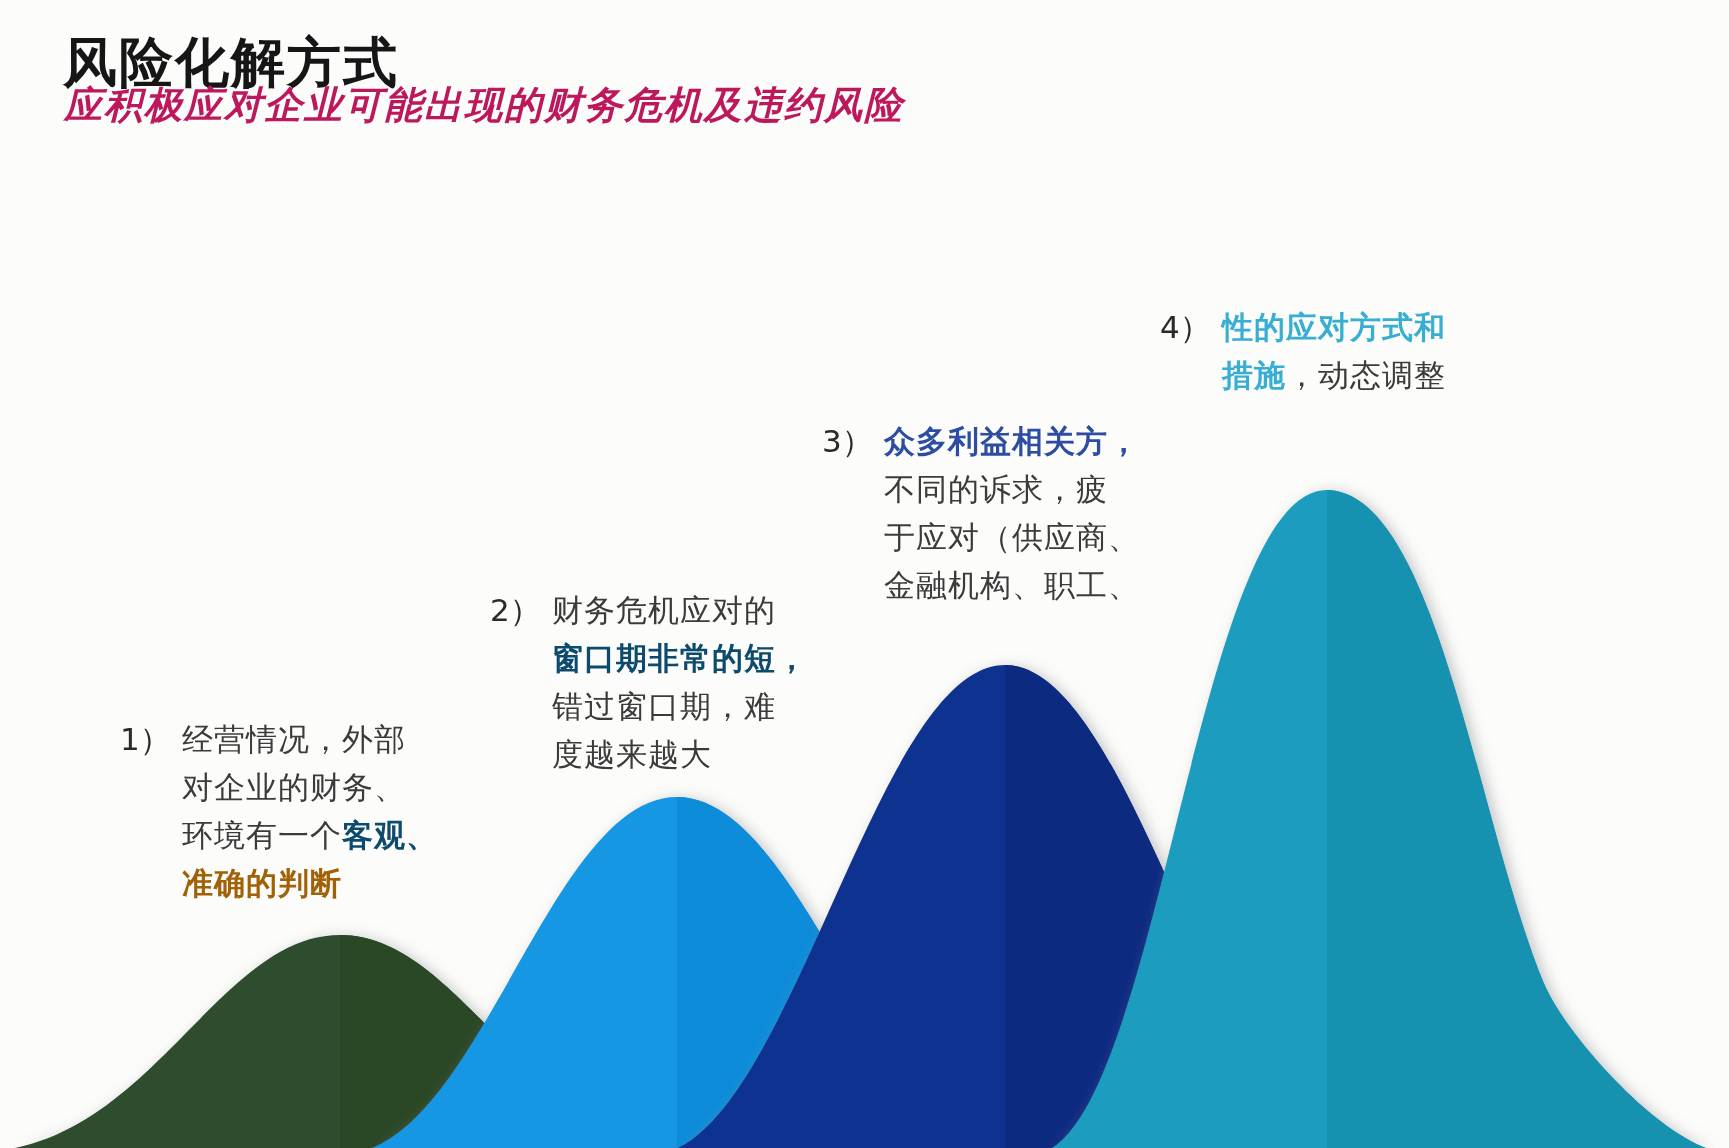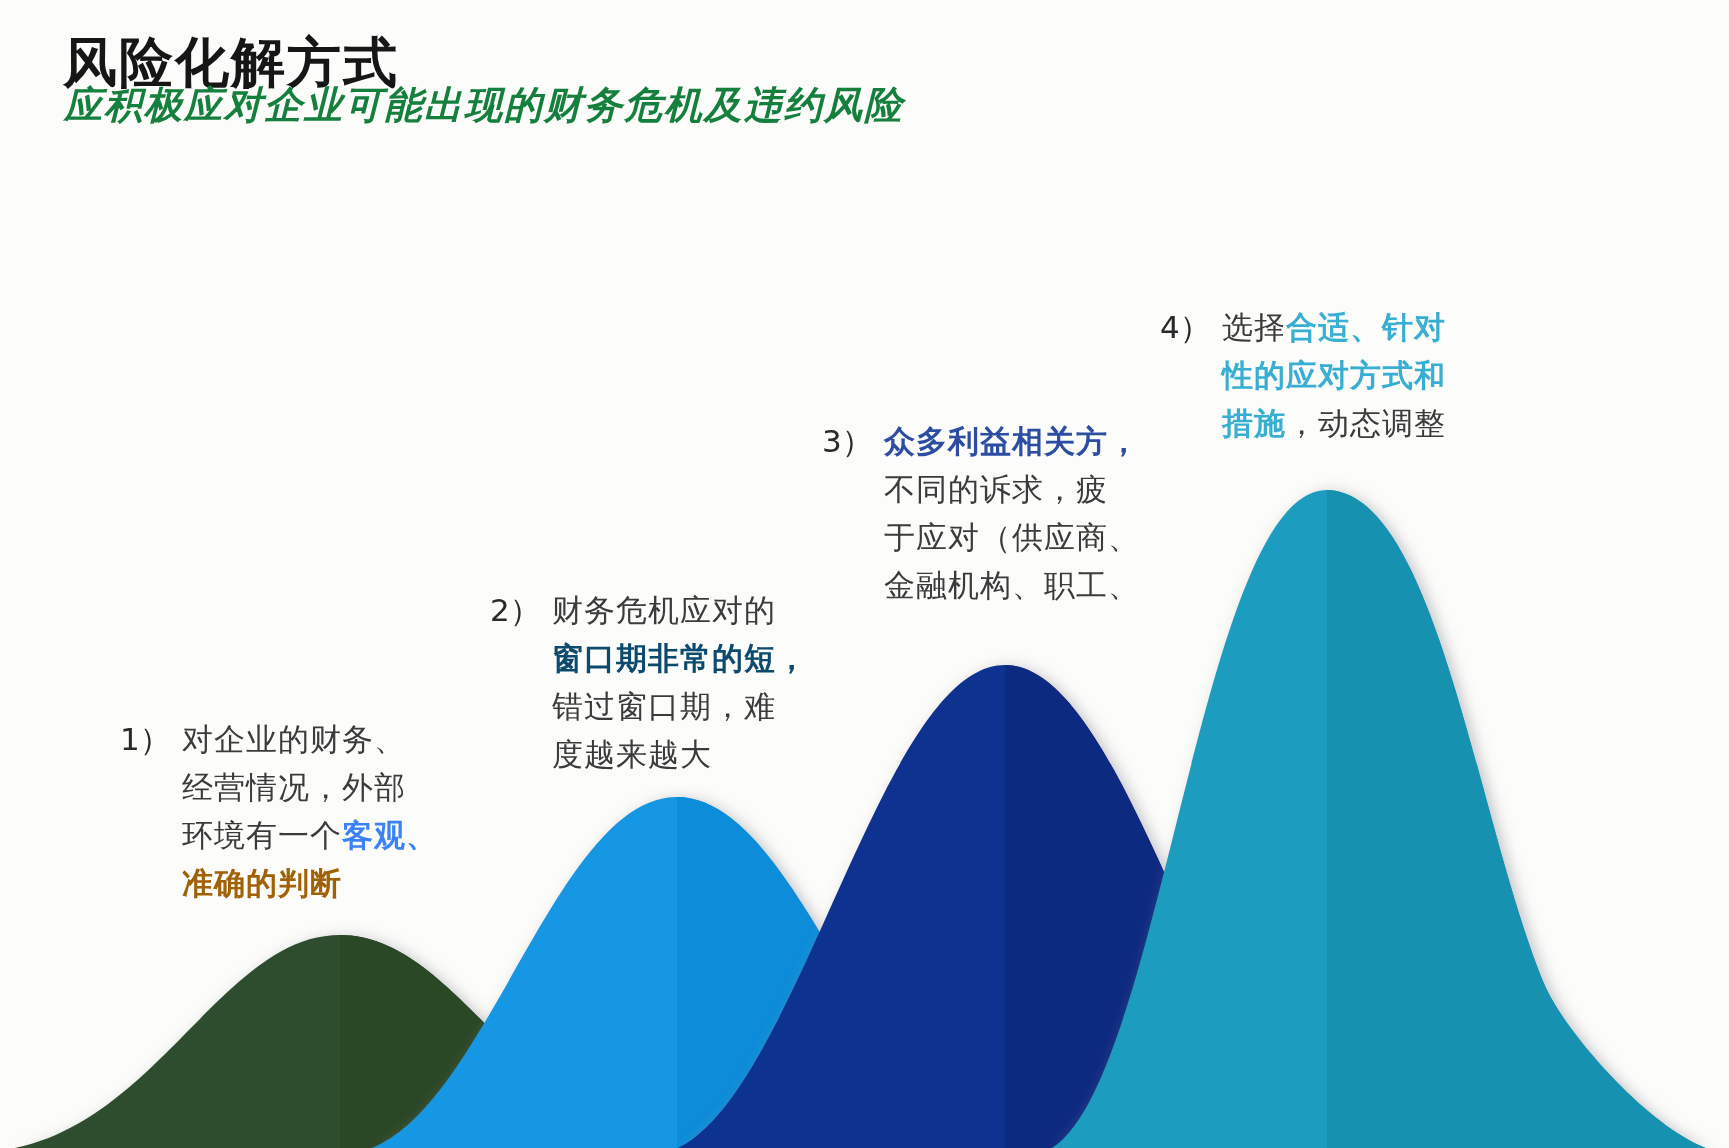--- a/index.html
+++ b/index.html
@@ -13,21 +13,21 @@
     background:#fcfcfa;
     overflow:hidden;
   }
   .slide-title{
     position:absolute;left:63px;top:27px;
     font-size:54px;font-weight:bold;color:#161616;
     letter-spacing:2px;
   }
   .slide-subtitle{
     position:absolute;left:64px;top:80px;
-    font-size:38px;font-weight:bold;font-style:italic;color:#15803d;
+    font-size:38px;font-weight:bold;font-style:italic;color:#be185d;
     letter-spacing:2px;
   }
   .mountains{
     position:absolute;left:0;top:0;width:1729px;height:1148px;
     z-index:1;
   }
   .point{
     position:absolute;z-index:2;
     display:flex;align-items:flex-start;
     font-size:31px;line-height:48px;color:#3b3b3b;
@@ -75,23 +75,23 @@
 
     <g filter="url(#ds)">
       <path d="M 1052,1148 C 1162,1080 1202,490 1327,490 C 1438,492 1478,830 1546,988 C 1568,1035 1648,1126 1706,1148 Z" fill="#1b9dbf"></path>
       <path d="M 1327,490 C 1438,492 1478,830 1546,988 C 1568,1035 1648,1126 1706,1148 L 1327,1148 Z" fill="#1492b0"></path>
     </g>
   </svg>
 
   <div class="point point-1">
     <div class="point-number">1）</div>
     <div class="point-lines">
+        <div class="point-line"><span>经营情况，外部</span></div>
         <div class="point-line"><span>对企业的财务、</span></div>
-        <div class="point-line"><span>经营情况，外部</span></div>
-        <div class="point-line"><span>环境有一个</span><span class="hl" style="color: #3b82f6;">客观、</span></div>
+        <div class="point-line"><span>环境有一个</span><span class="hl" style="color: #0c4a6e;">客观、</span></div>
         <div class="point-line"><span class="hl" style="color: #a16207;">准确的判断</span></div>
       </div>
   </div>
 
   <div class="point point-2">
     <div class="point-number">2）</div>
     <div class="point-lines">
         <div class="point-line"><span>财务危机应对的</span></div>
         <div class="point-line"><span class="hl" style="color: #0c4a6e;">窗口期非常的短，</span></div>
         <div class="point-line"><span>错过窗口期，难</span></div>
@@ -105,19 +105,18 @@
         <div class="point-line"><span class="hl" style="color: rgb(44, 77, 161);">众多利益相关方，</span></div>
         <div class="point-line"><span>不同的诉求，疲</span></div>
         <div class="point-line"><span>于应对（供应商、</span></div>
         <div class="point-line"><span>金融机构、职工、</span></div>
       </div>
   </div>
 
   <div class="point point-4">
     <div class="point-number">4）</div>
     <div class="point-lines">
-        <div class="point-line"><span>选择</span><span class="hl" style="color: rgb(56, 175, 210);">合适、针对</span></div>
         <div class="point-line"><span class="hl" style="color: rgb(56, 175, 210); text-align: center;">性的应对方式和</span></div>
         <div class="point-line"><span class="hl" style="color: rgb(56, 175, 210); margin-top: 40px;">措施</span><span>，动态调整</span></div>
       </div>
   </div>
 
 </div>
 
 </body></html>

